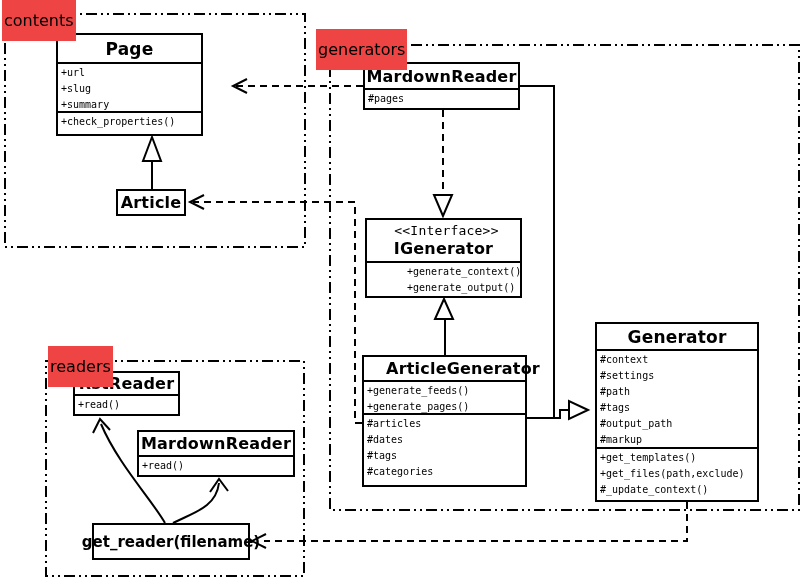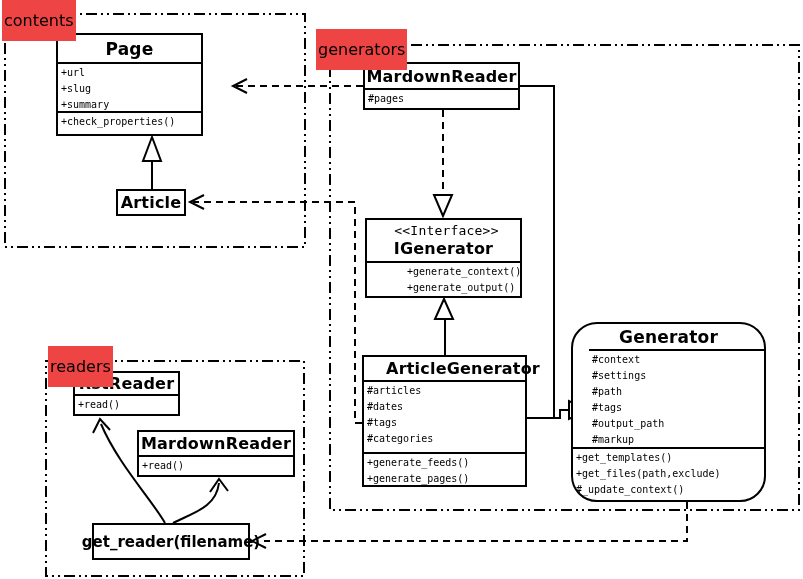--- a/index.html
+++ b/index.html
@@ -114,35 +114,35 @@
       <div>IGenerator</div>
     </div>
     <div class="uml-members" style="flex:1 1 auto;padding-left:40px;">
       <div>+generate_context()</div>
       <div>+generate_output()</div>
     </div>
   </div>
 
   <div class="uml-class" style="left:362px;top:355px;width:165px;height:132px;">
     <div class="uml-title" style="height:23px;padding-left:37px;">ArticleGenerator</div>
+    <div class="uml-members" style="flex:1 1 auto;">
+      <div>+generate_feeds()</div>
+      <div>+generate_pages()</div>
+    </div>
     <div class="uml-members" style="height:72px;">
       <div>#articles</div>
       <div>#dates</div>
       <div>#tags</div>
       <div>#categories</div>
     </div>
-    <div class="uml-members" style="flex:1 1 auto;">
-      <div>+generate_feeds()</div>
-      <div>+generate_pages()</div>
-    </div>
   </div>
 
-  <div class="uml-class" style="left:571px;top:322px;width:195px;height:180px;border-radius:26px;">
+  <div class="uml-class" style="left:595px;top:322px;width:164px;height:180px;">
     <div class="uml-title" style="height:25px;font-size:17px;">Generator</div>
-    <div class="uml-members" style="height:98px;margin-left:16px;">
+    <div class="uml-members" style="height:98px;">
       <div>#context</div>
       <div>#settings</div>
       <div>#path</div>
       <div>#tags</div>
       <div>#output_path</div>
       <div>#markup</div>
     </div>
     <div class="uml-members" style="flex:1 1 auto;">
       <div>+get_templates()</div>
       <div>+get_files(path,exclude)</div>

